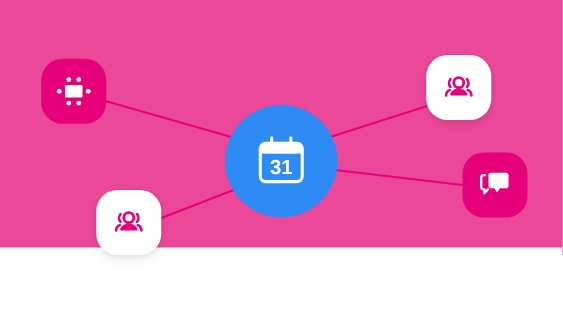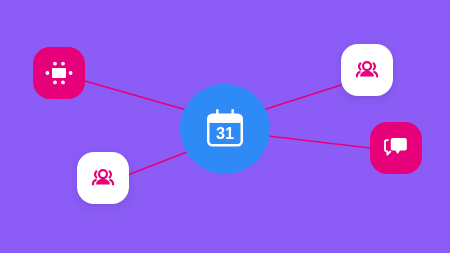--- a/index.html
+++ b/index.html
@@ -8,22 +8,22 @@
   }
   body {
     width: 450px;
     height: 253px;
     font-family: "Liberation Sans", sans-serif;
     overflow: hidden;
   }
   #diagram-canvas {
     position: relative;
     width: 450px;
-    height: 253px;
-    background: #8b5cf6;
+    height: 198px;
+    background: #ec4899;
   }
   #connector-layer {
     position: absolute;
     left: 0;
     top: 0;
     width: 450px;
     height: 253px;
   }
   .node {
     position: absolute;

